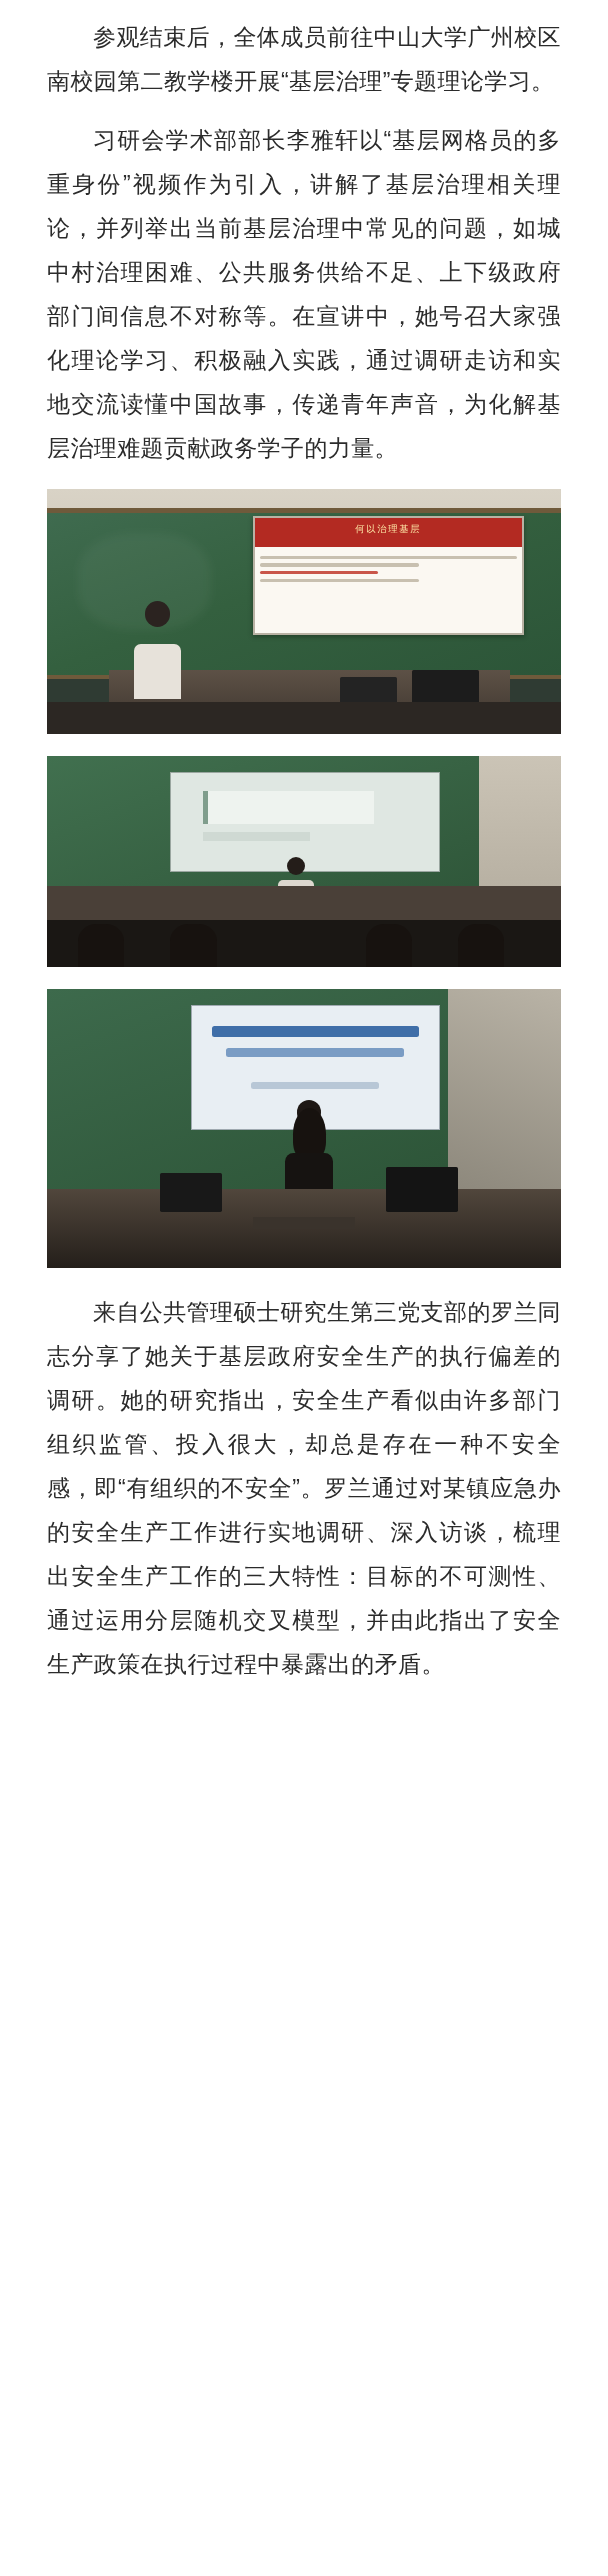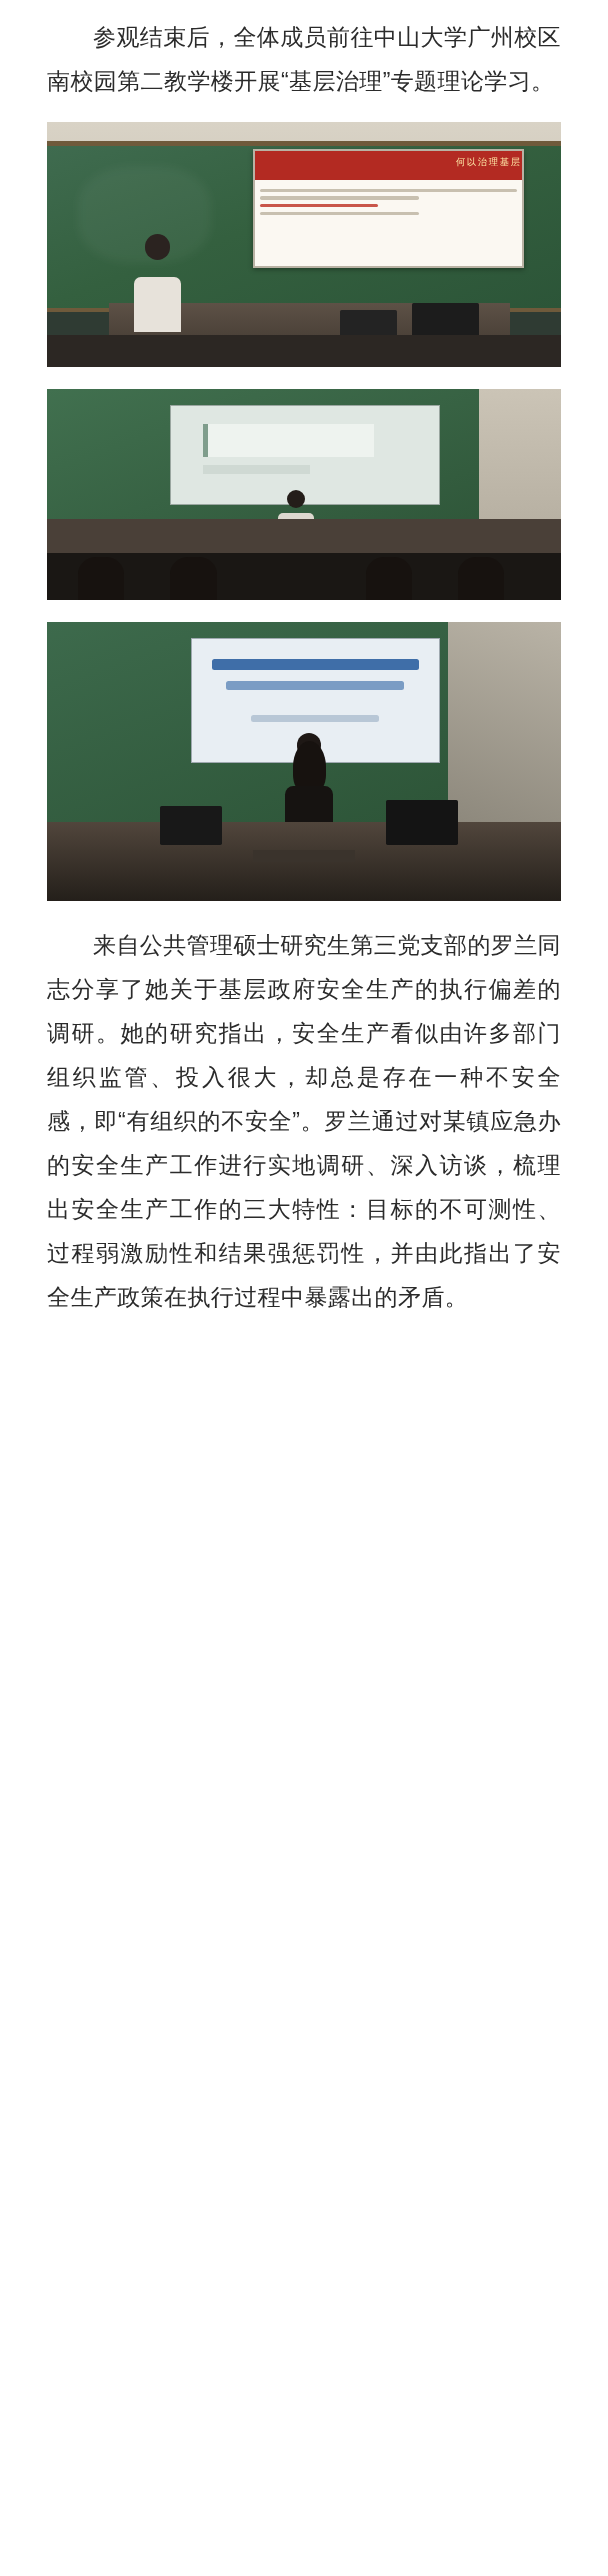--- a/index.html
+++ b/index.html
@@ -65,21 +65,21 @@
     border: 2.5px solid #b9b2a4;
     box-shadow: 0 1.7px 5px rgba(0,0,0,0.35);
     overflow: hidden;
   }
   .p1-screen .s-top {
     height: 26%;
     background: #b32a22;
     color: #ffe9a8;
     font-size: 9.3px;
     line-height: 22px;
-    text-align: right;
+    text-align: center;
     letter-spacing: 1.7px;
   }
   .p1-screen .s-body {
     padding: 4.2px 5px;
     background: #fbf8f2;
     height: 74%;
     box-sizing: border-box;
   }
   .p1-screen .s-line {
     height: 3.4px; background: #c8c0b0; margin: 4.2px 0; border-radius: 1.7px;
@@ -206,20 +206,21 @@
   }
 </style>
 </head>
 <body>
 
 <div class="page">
   <div class="article">
 
     <p class="para">参观结束后，全体成员前往中山大学广州校区南校园第二教学楼开展“基层治理”专题理论学习。</p>
 
+    <p class="para">习研会学术部部长李雅轩以“基层网格员的多重身份”视频作为引入，讲解了基层治理相关理论，并列举出当前基层治理中常见的问题，如城中村治理困难、公共服务供给不足、上下级政府部门间信息不对称等。在宣讲中，她号召大家强化理论学习、积极融入实践，通过调研走访和实地交流读懂中国故事，传递青年声音，为化解基层治理难题贡献政务学子的力量。</p>
 
     <div class="figure">
       <div class="photo photo-1">
         <div class="p1-wall"></div>
         <div class="p1-board"></div>
         <div class="p1-screen">
           <div class="s-top">何以治理基层</div>
           <div class="s-body">
             <div class="s-line"></div>
             <div class="s-line short"></div>
@@ -274,17 +275,17 @@
           <div class="hair"></div>
           <div class="body"></div>
         </div>
         <div class="p3-desk"></div>
         <div class="p3-mon"></div>
         <div class="p3-mon2"></div>
         <div class="p3-kbd"></div>
       </div>
     </div>
 
-    <p class="para">来自公共管理硕士研究生第三党支部的罗兰同志分享了她关于基层政府安全生产的执行偏差的调研。她的研究指出，安全生产看似由许多部门组织监管、投入很大，却总是存在一种不安全感，即“有组织的不安全”。罗兰通过对某镇应急办的安全生产工作进行实地调研、深入访谈，梳理出安全生产工作的三大特性：目标的不可测性、过程弱激励性和结果强惩罚性，并由此指出了安全生产政策在执行过程中暴露出的矛盾。</p>
+    <p class="para">来自公共管理硕士研究生第三党支部的罗兰同志分享了她关于基层政府安全生产的执行偏差的调研。她的研究指出，安全生产看似由许多部门组织监管、投入很大，却总是存在一种不安全感，即“有组织的不安全”。罗兰通过对某镇应急办的安全生产工作进行实地调研、深入访谈，梳理出安全生产工作的三大特性：目标的不可测性、通过运用分层随机交叉模型，并由此指出了安全生产政策在执行过程中暴露出的矛盾。</p>
 
   </div>
 </div>
 
 
 </body></html>

